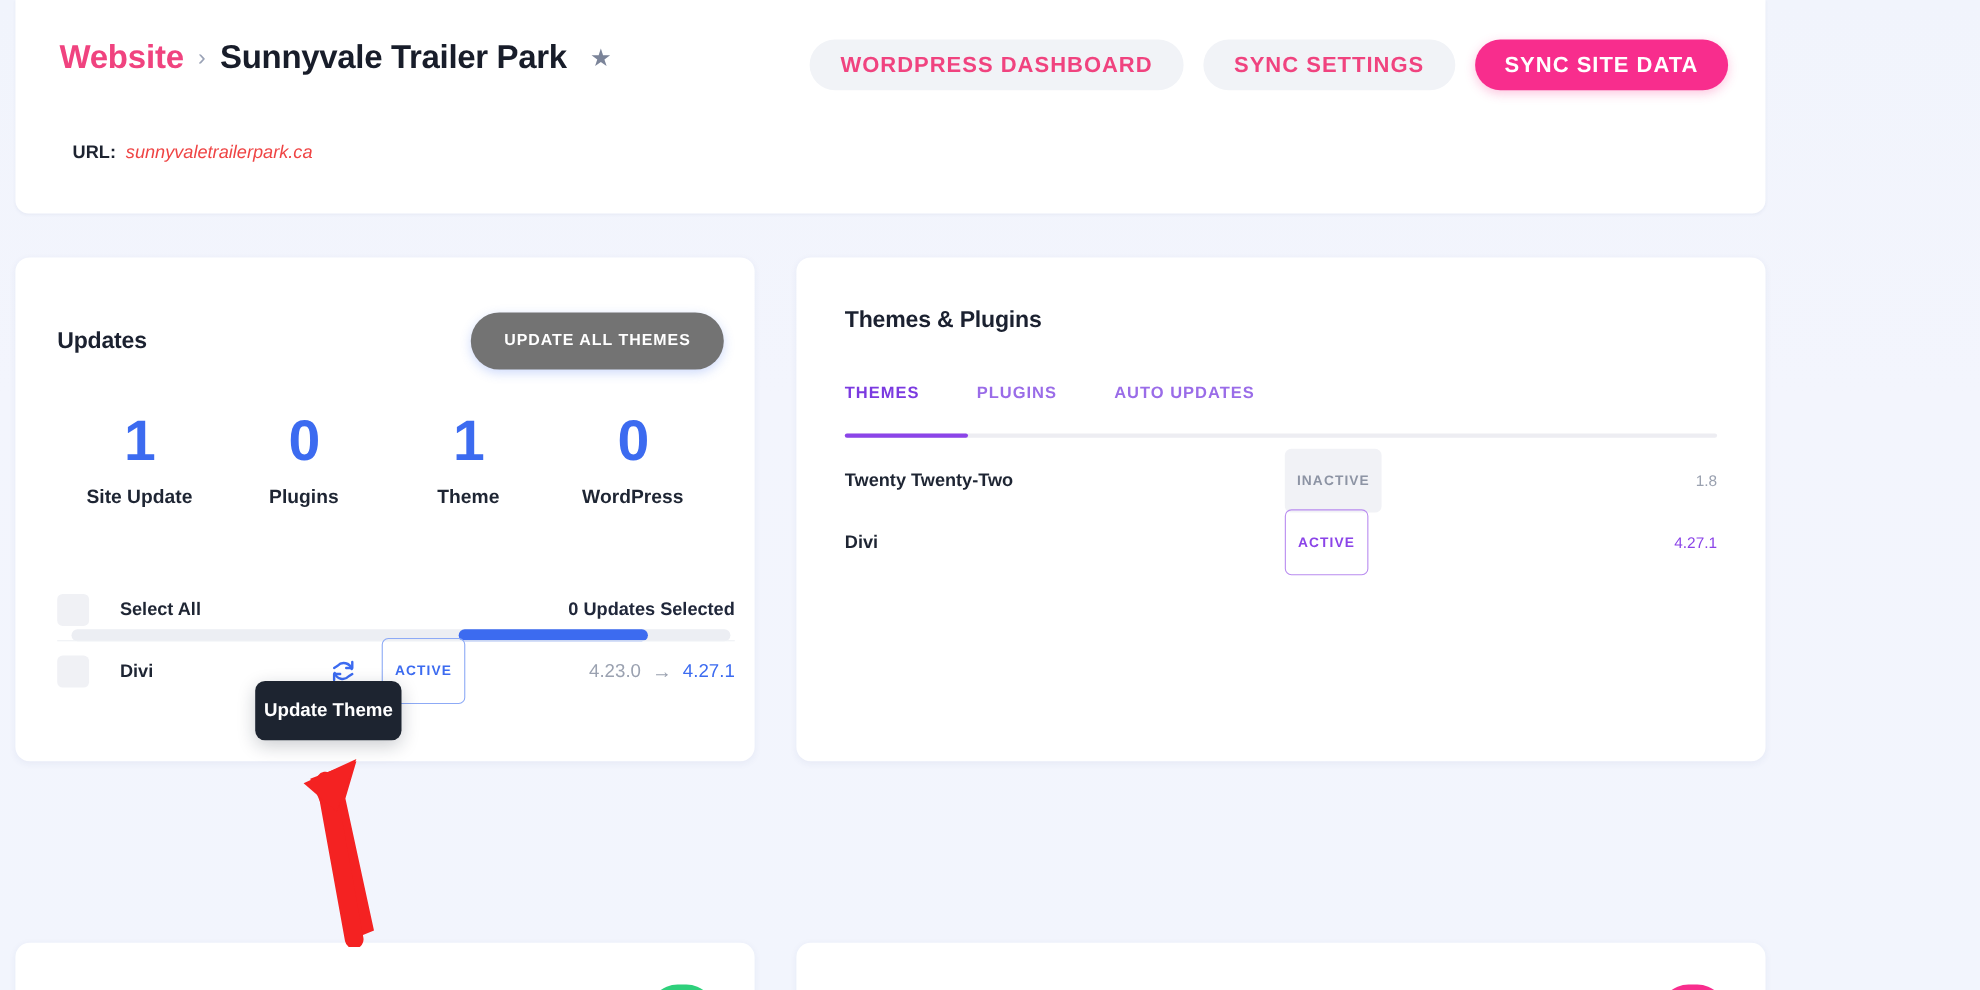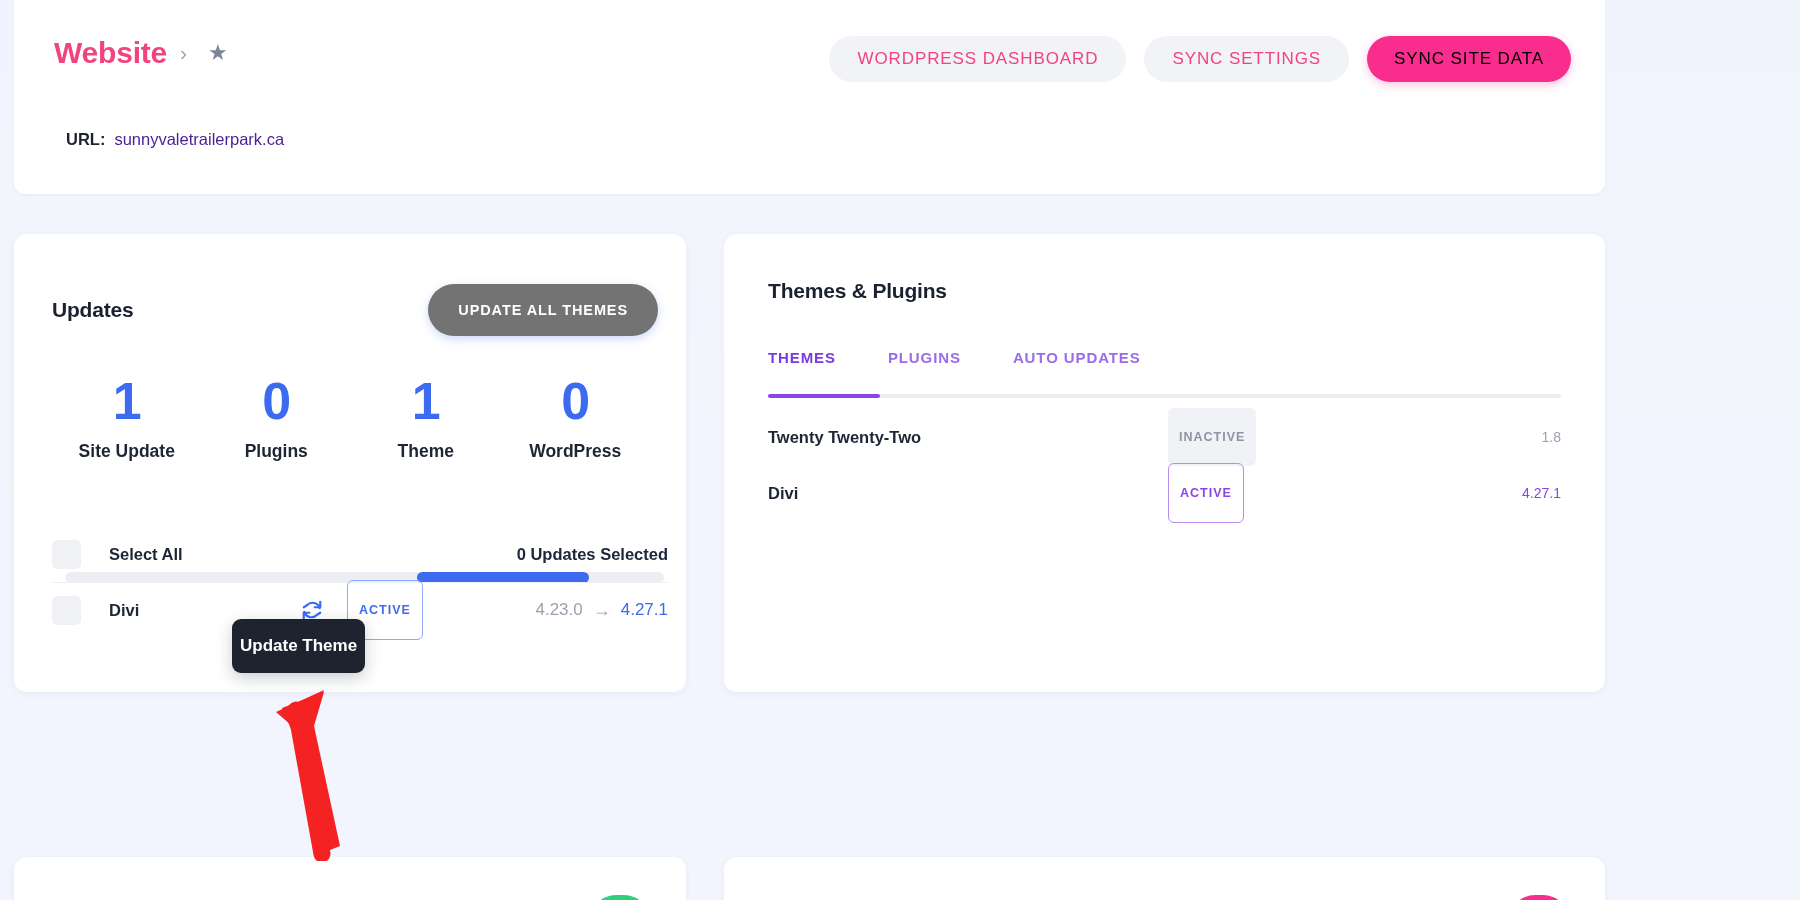--- a/index.html
+++ b/index.html
@@ -39,40 +39,40 @@
   .bc-star { font-size: 22px; color: #7b8499; margin-left: 8px; line-height: 1; }
 
   .hdr-actions {
     position: absolute; right: 34px; top: 36px;
     display: flex; align-items: center; gap: 18px;
   }
   .pill {
     border: none; cursor: pointer;
     border-radius: 999px;
     font-family: inherit;
-    font-size: 17px; font-weight: 400;
+    font-size: 20px; font-weight: 700;
     letter-spacing: 0.9px;
     display: flex; align-items: center; justify-content: center;
     white-space: nowrap;
   }
   .pill-ghost {
     background: #f1f3f7; color: #f0437f;
     height: 46px; padding: 0 28px;
   }
   .pill-solid {
-    background: #f82d8d; color: #000000;
+    background: #f82d8d; color: #ffffff;
     height: 46px; padding: 0 27px;
     box-shadow: 0 3px 10px rgba(248,45,141,0.28);
   }
   .url-row {
     position: absolute; left: 52px; top: 130px;
     display: flex; align-items: flex-end; gap: 9px;
   }
   .url-label { font-size: 16.5px; font-weight: 700; color: #1d2330; }
-  .url-value { font-size: 16.5px; color: #4c1d95; }
+  .url-value { font-size: 16.5px; color: #ef4444; font-style: italic; }
 
   
   .card {
     position: absolute;
     background: #ffffff;
     border-radius: 13px;
     box-shadow: 0 2px 7px rgba(40,60,120,0.055);
   }
   .card-updates  { left: 14px;  top: 234px; width: 672px; height: 458px; }
   .card-themes   { left: 724px; top: 234px; width: 881px; height: 458px; }
@@ -217,20 +217,21 @@
 </head>
 <body>
 
 <div class="page">
 
   <div class="header-card">
 
     <div class="breadcrumb">
       <span class="bc-root">Website</span>
       <span class="bc-sep">›</span>
+      <span class="bc-current">Sunnyvale Trailer Park</span>
       <span class="bc-star">★</span>
     </div>
 
     <div class="hdr-actions">
       <button class="pill pill-ghost">WORDPRESS DASHBOARD</button>
       <button class="pill pill-ghost">SYNC SETTINGS</button>
       <button class="pill pill-solid">SYNC SITE DATA</button>
     </div>
 
     <div class="url-row">

